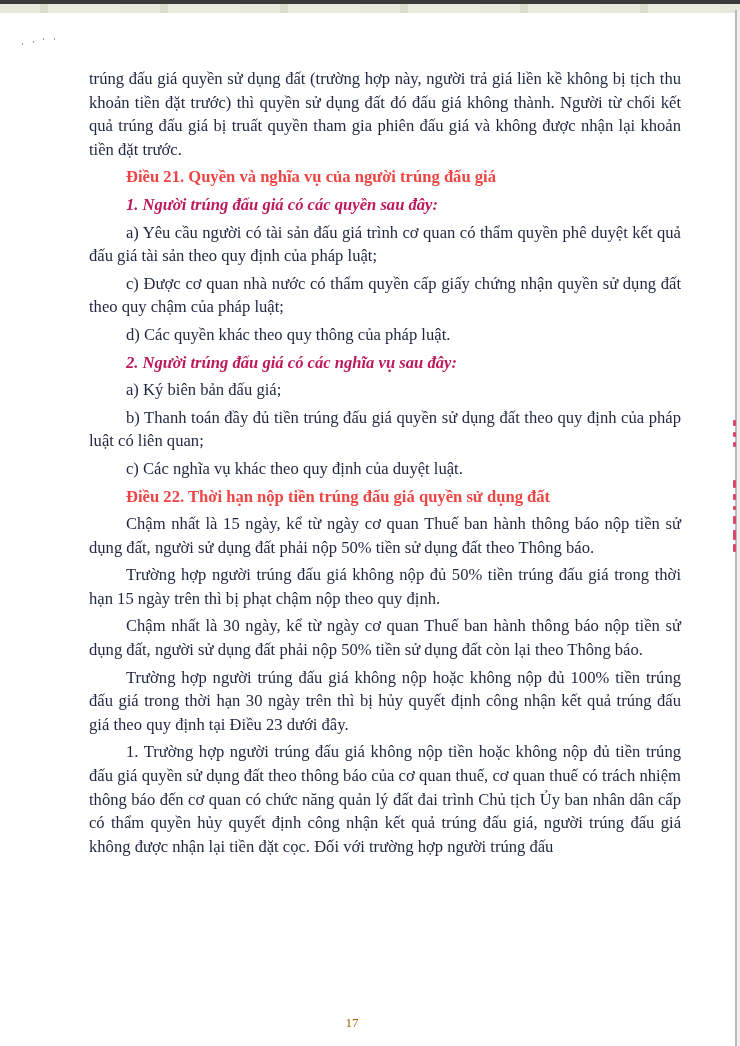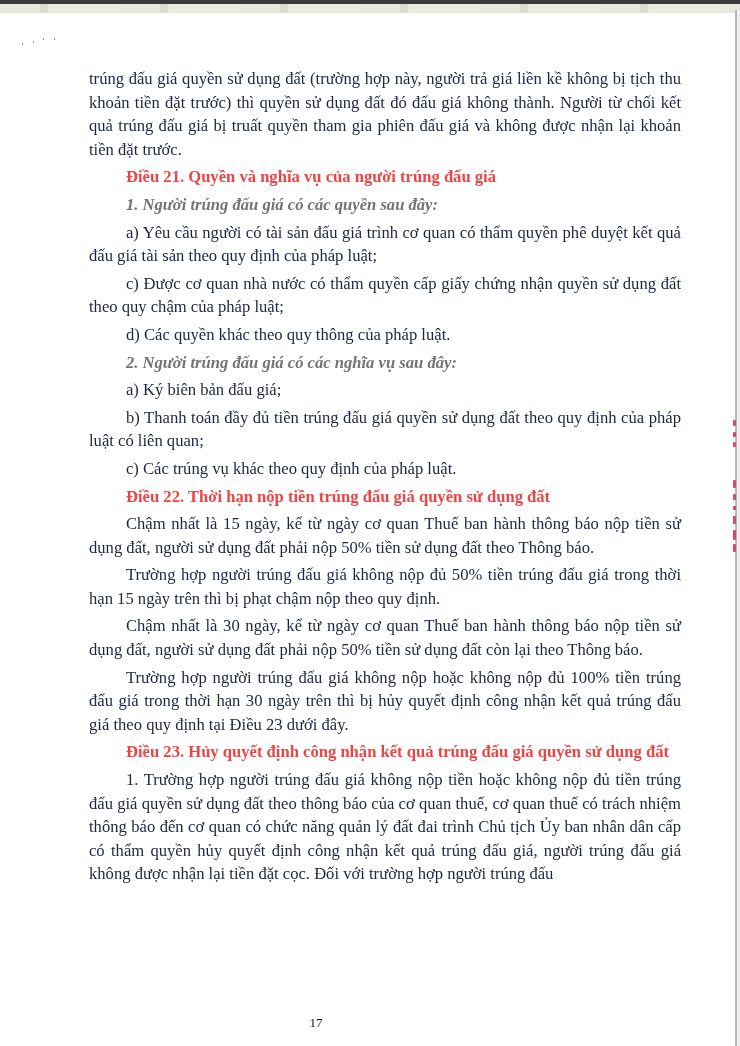--- a/index.html
+++ b/index.html
@@ -37,24 +37,24 @@
     .page {
       position: absolute; left: 89px; top: 67px; width: 592px;
       color: #1e2640;
       font-size: 16.6px;
       line-height: 23.6px;
     }
     .p { margin: 0 0 0 0; text-align: justify; text-align-last: left; }
     .indent { text-indent: 37px; }
     .gap { margin-top: 4px; }
     .heading { font-weight: bold; color: #ef4444; }
-    .sub { font-weight: bold; font-style: italic; color: #737373; }
+    .sub { font-weight: bold; font-style: italic; color: #be185d; }
     .page-number {
       position: absolute; left: 0; top: 1015px; width: 632px; text-align: center;
-      font-size: 13px; color: #0f172a; font-family: "Liberation Serif", serif;
+      font-size: 13px; color: #a16207; font-family: "Liberation Serif", serif; padding-left: 36px;
     }
   </style>
 </head>
 <body>
 
 <div class="top-strip"></div>
 <div class="scan-band"></div>
 <div class="right-edge"></div>
 <div class="right-margin"></div>
 
@@ -80,23 +80,22 @@
 <div class="page">
   <p class="p">trúng đấu giá quyền sử dụng đất (trường hợp này, người trả giá liền kề không bị tịch thu khoản tiền đặt trước) thì quyền sử dụng đất đó đấu giá không thành. Người từ chối kết quả trúng đấu giá bị truất quyền tham gia phiên đấu giá và không được nhận lại khoản tiền đặt trước.</p>
   <p class="p indent heading gap">Điều 21. Quyền và nghĩa vụ của người trúng đấu giá</p>
   <p class="p indent sub gap">1. Người trúng đấu giá có các quyền sau đây:</p>
   <p class="p indent gap">a) Yêu cầu người có tài sản đấu giá trình cơ quan có thẩm quyền phê duyệt kết quả đấu giá tài sản theo quy định của pháp luật;</p>
   <p class="p indent gap">c) Được cơ quan nhà nước có thẩm quyền cấp giấy chứng nhận quyền sử dụng đất theo quy chậm của pháp luật;</p>
   <p class="p indent gap">d) Các quyền khác theo quy thông của pháp luật.</p>
   <p class="p indent sub gap">2. Người trúng đấu giá có các nghĩa vụ sau đây:</p>
   <p class="p indent gap">a) Ký biên bản đấu giá;</p>
   <p class="p indent gap">b) Thanh toán đầy đủ tiền trúng đấu giá quyền sử dụng đất theo quy định của pháp luật có liên quan;</p>
-  <p class="p indent gap">c) Các trúng vụ khác theo quy định của pháp luật.</p>
+  <p class="p indent gap">c) Các nghĩa vụ khác theo quy định của duyệt luật.</p>
   <p class="p indent heading gap">Điều 22. Thời hạn nộp tiền trúng đấu giá quyền sử dụng đất</p>
   <p class="p indent gap">Chậm nhất là 15 ngày, kể từ ngày cơ quan Thuế ban hành thông báo nộp tiền sử dụng đất, người sử dụng đất phải nộp 50% tiền sử dụng đất theo Thông báo.</p>
   <p class="p indent gap">Trường hợp người trúng đấu giá không nộp đủ 50% tiền trúng đấu giá trong thời hạn 15 ngày trên thì bị phạt chậm nộp theo quy định.</p>
   <p class="p indent gap">Chậm nhất là 30 ngày, kể từ ngày cơ quan Thuế ban hành thông báo nộp tiền sử dụng đất, người sử dụng đất phải nộp 50% tiền sử dụng đất còn lại theo Thông báo.</p>
   <p class="p indent gap">Trường hợp người trúng đấu giá không nộp hoặc không nộp đủ 100% tiền trúng đấu giá trong thời hạn 30 ngày trên thì bị hủy quyết định công nhận kết quả trúng đấu giá theo quy định tại Điều 23 dưới đây.</p>
-  <p class="p indent heading gap">Điều 23. Hủy quyết định công nhận kết quả trúng đấu giá quyền sử dụng đất</p>
   <p class="p indent gap">1. Trường hợp người trúng đấu giá không nộp tiền hoặc không nộp đủ tiền trúng đấu giá quyền sử dụng đất theo thông báo của cơ quan thuế, cơ quan thuế có trách nhiệm thông báo đến cơ quan có chức năng quản lý đất đai trình Chủ tịch Ủy ban nhân dân cấp có thẩm quyền hủy quyết định công nhận kết quả trúng đấu giá, người trúng đấu giá không được nhận lại tiền đặt cọc. Đối với trường hợp người trúng đấu</p>
 </div>
 
 <div class="page-number">17</div>
 
 </body></html>

